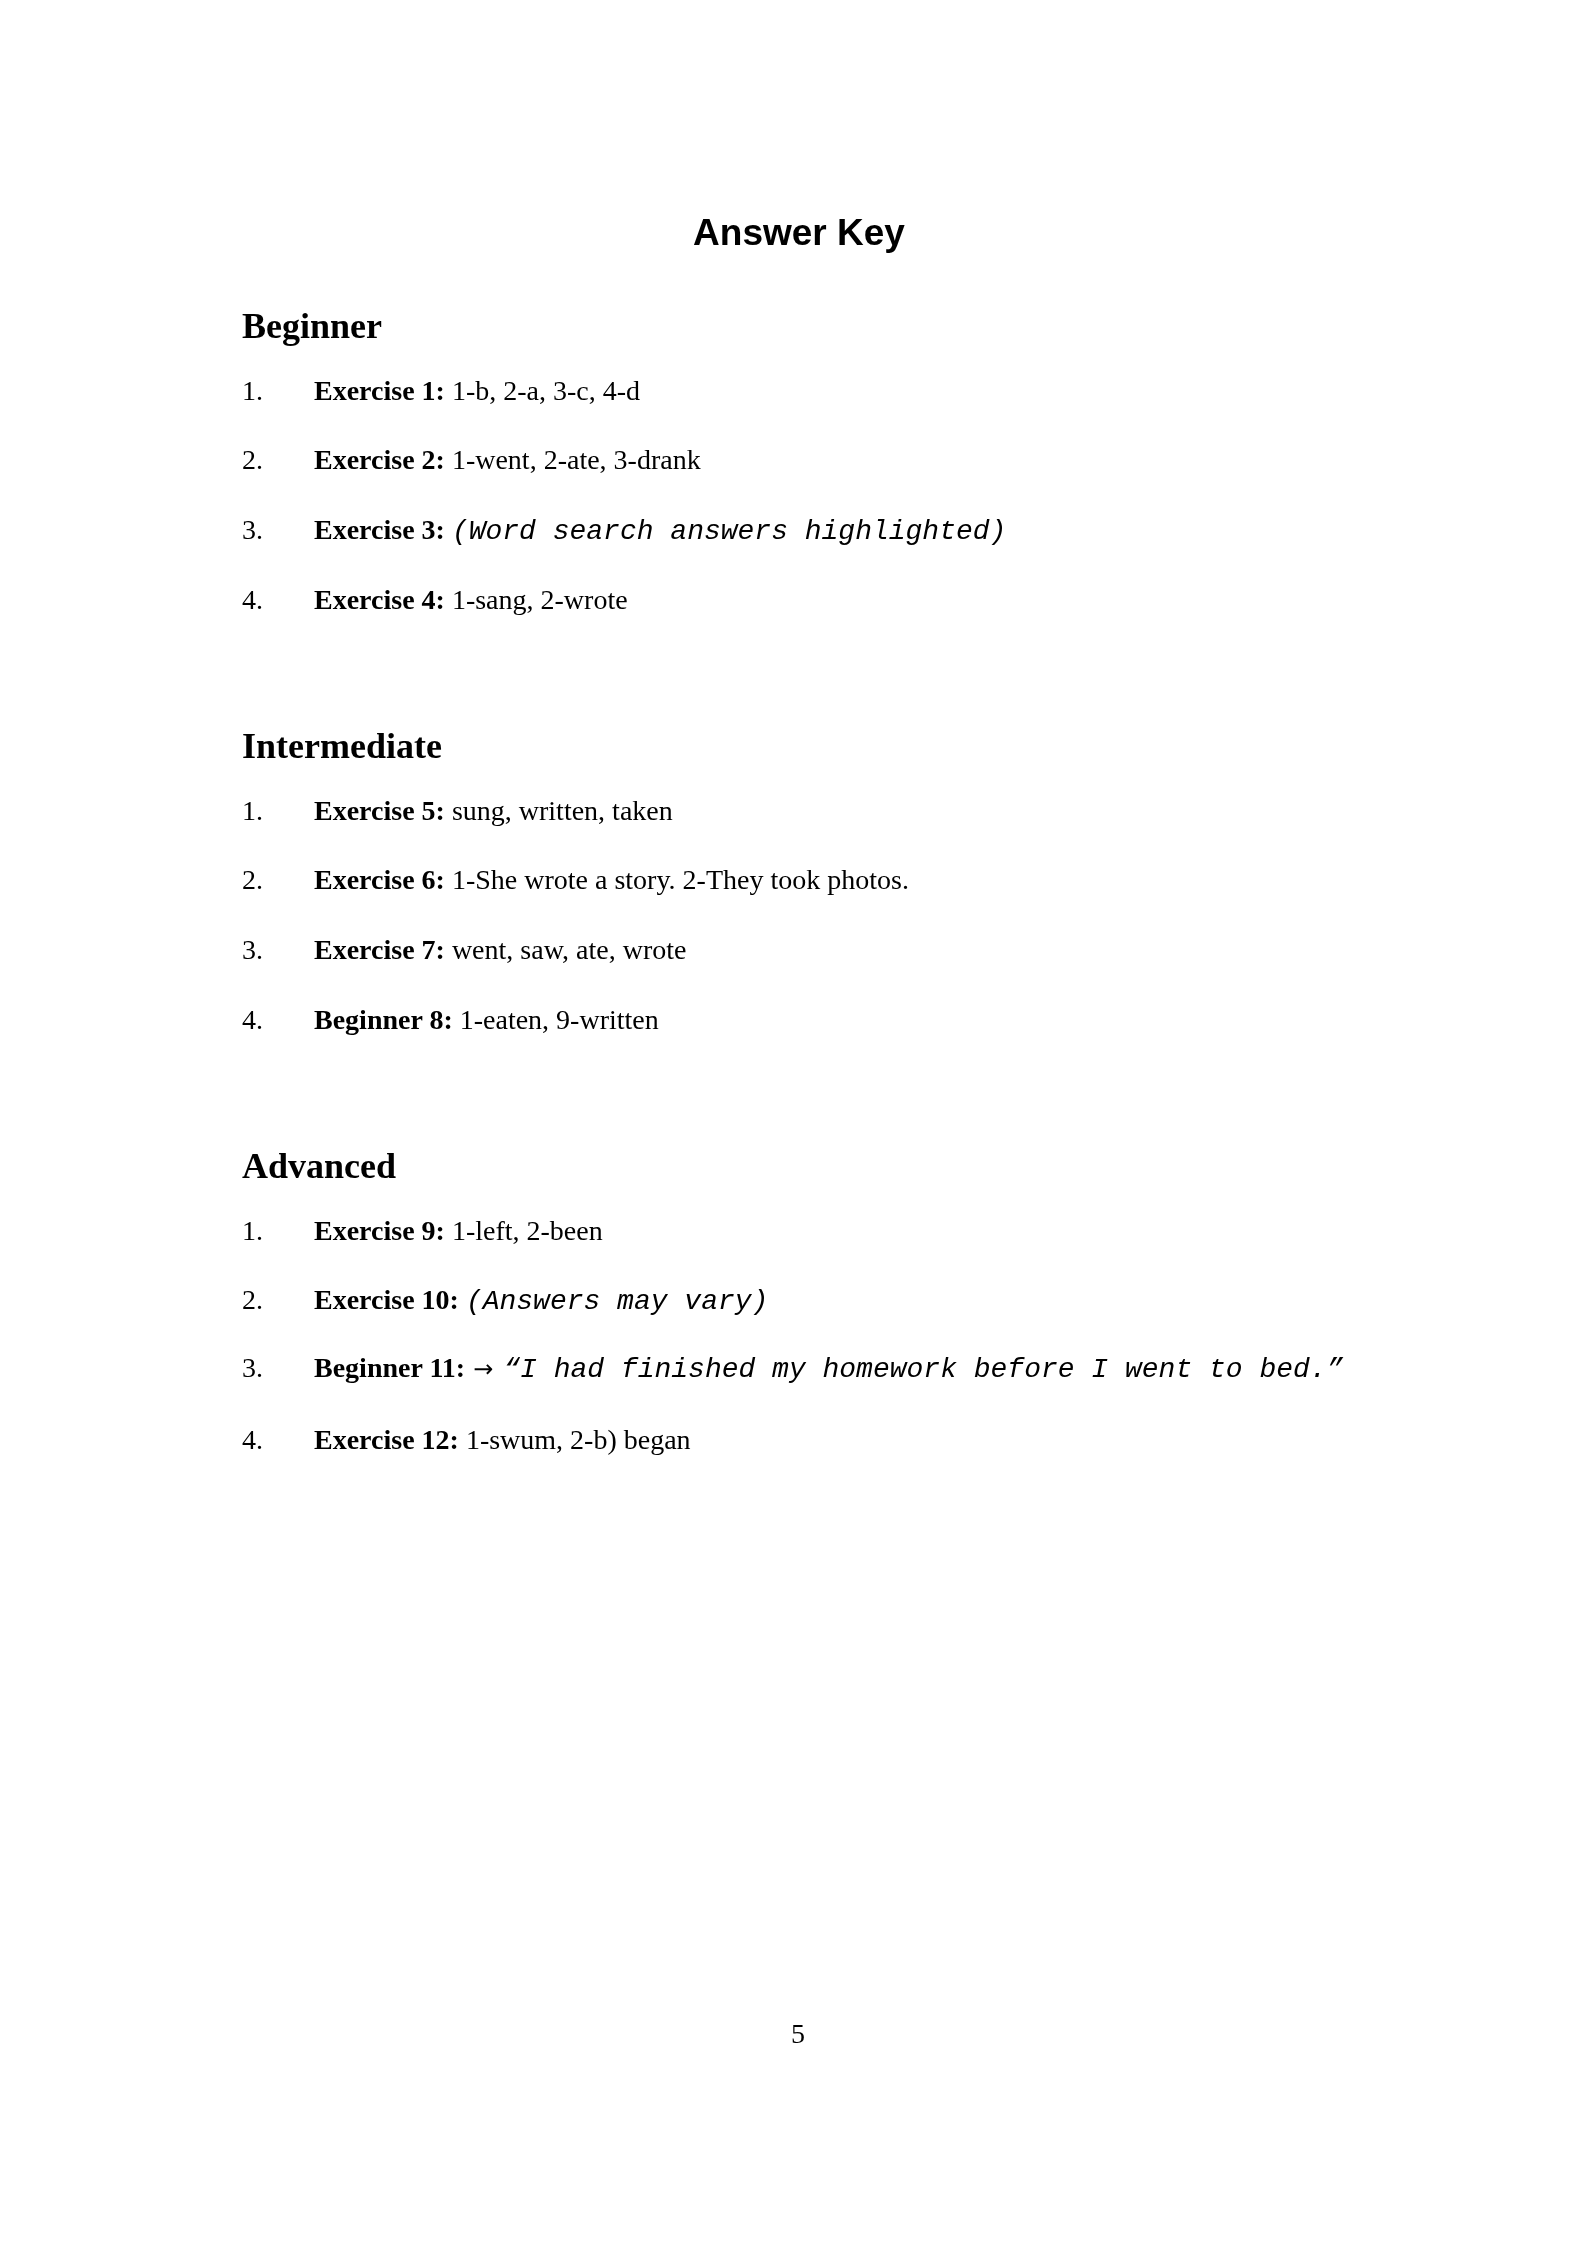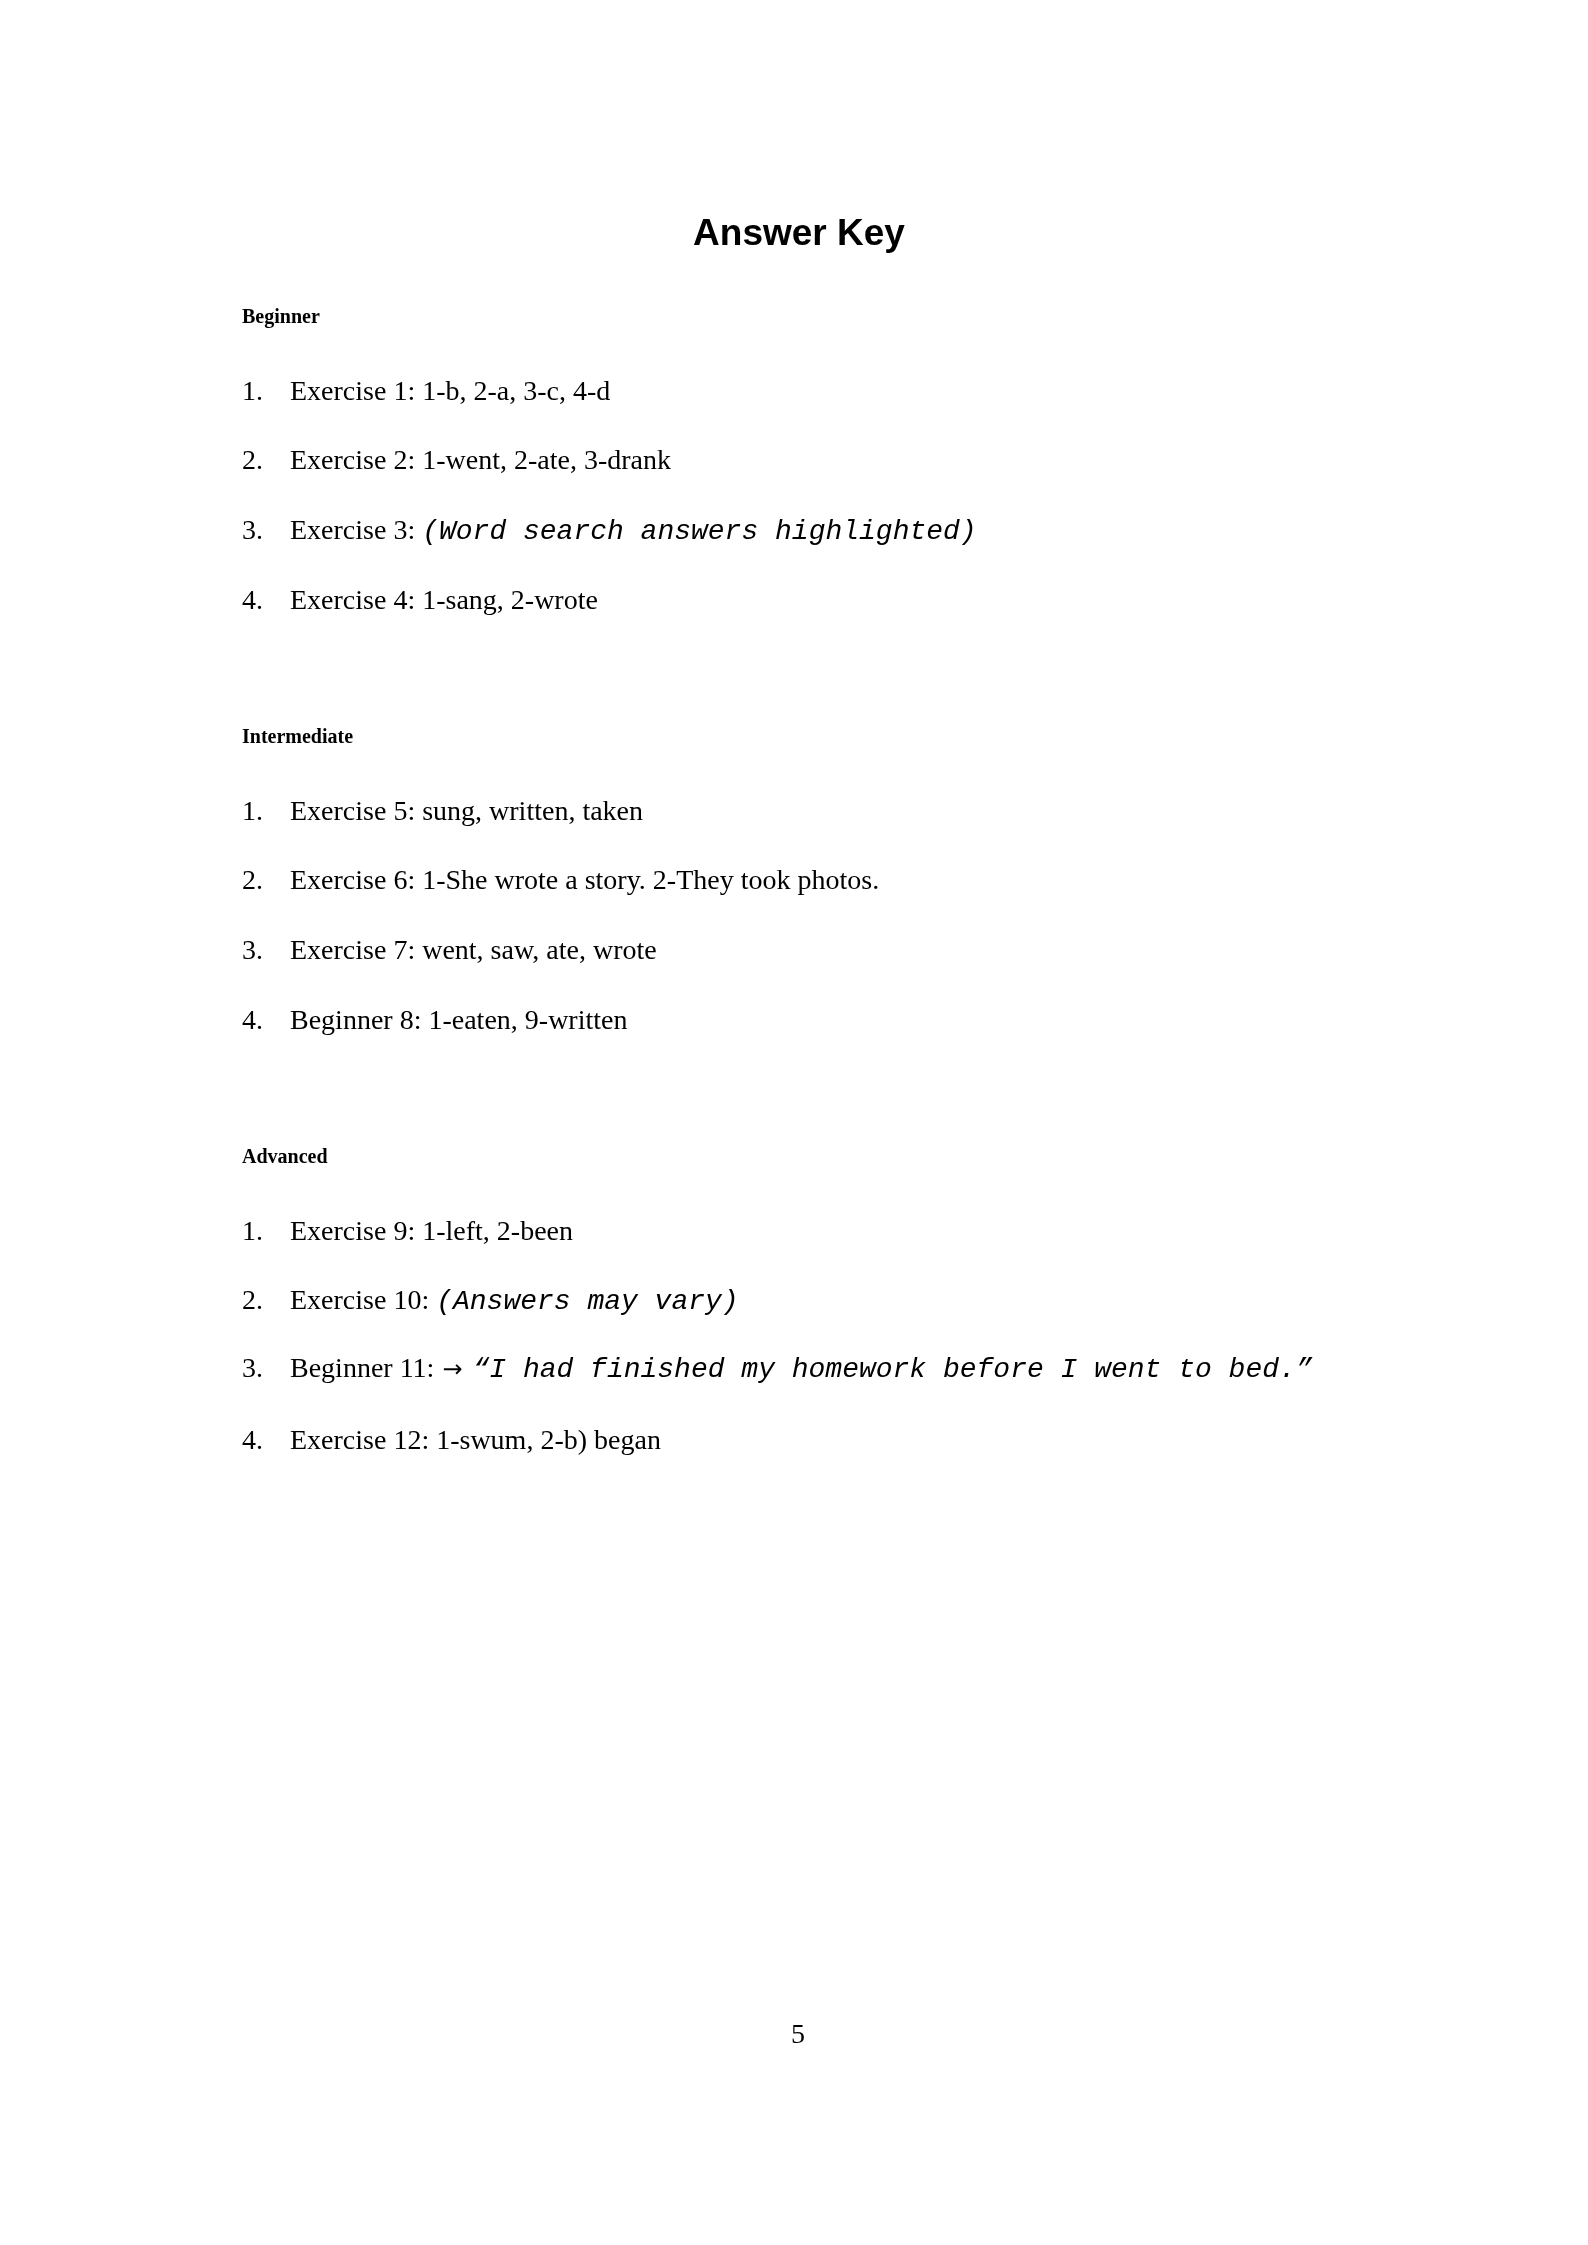--- a/index.html
+++ b/index.html
@@ -1,23 +1,23 @@
 <!DOCTYPE html>
 <html><head>
 <meta charset="utf-8">
 <style>
   html, body { margin:0; padding:0; background:#ffffff; }
   body { width:1588px; height:2245px; position:relative; overflow:hidden; color:#000;
          font-family: "Liberation Serif", "DejaVu Serif", serif; }
   .title { position:absolute; left:0; width:1598px; top:212px; text-align:center;
            font-family:"Liberation Sans","DejaVu Sans",sans-serif; font-weight:bold; font-size:37px; }
-  .heading { position:absolute; left:242px; font-weight:bold; font-size:20px; }
+  .heading { position:absolute; left:242px; font-weight:bold; font-size:36px; }
   .item { position:absolute; left:242px; font-size:28px; white-space:nowrap; }
   .item .num { display:inline-block; width:48px; }
-  .item .label { font-weight:normal; }
+  .item .label { font-weight:bold;margin-left:24px; }
   .item .ans.italic { font-style:italic;font-family:Liberation Mono, monospace; }
   .item .arrow { margin:0 10px 0 8px; font-family:"DejaVu Sans",sans-serif; font-size:24px; }
   .pagenum { position:absolute; left:0; width:1596px; top:2018px; text-align:center; font-size:28px; }
 </style>
 </head>
 <body>
 
 <div class="title">Answer Key</div>
 
 <div class="heading" style="top:305px">Beginner</div>

